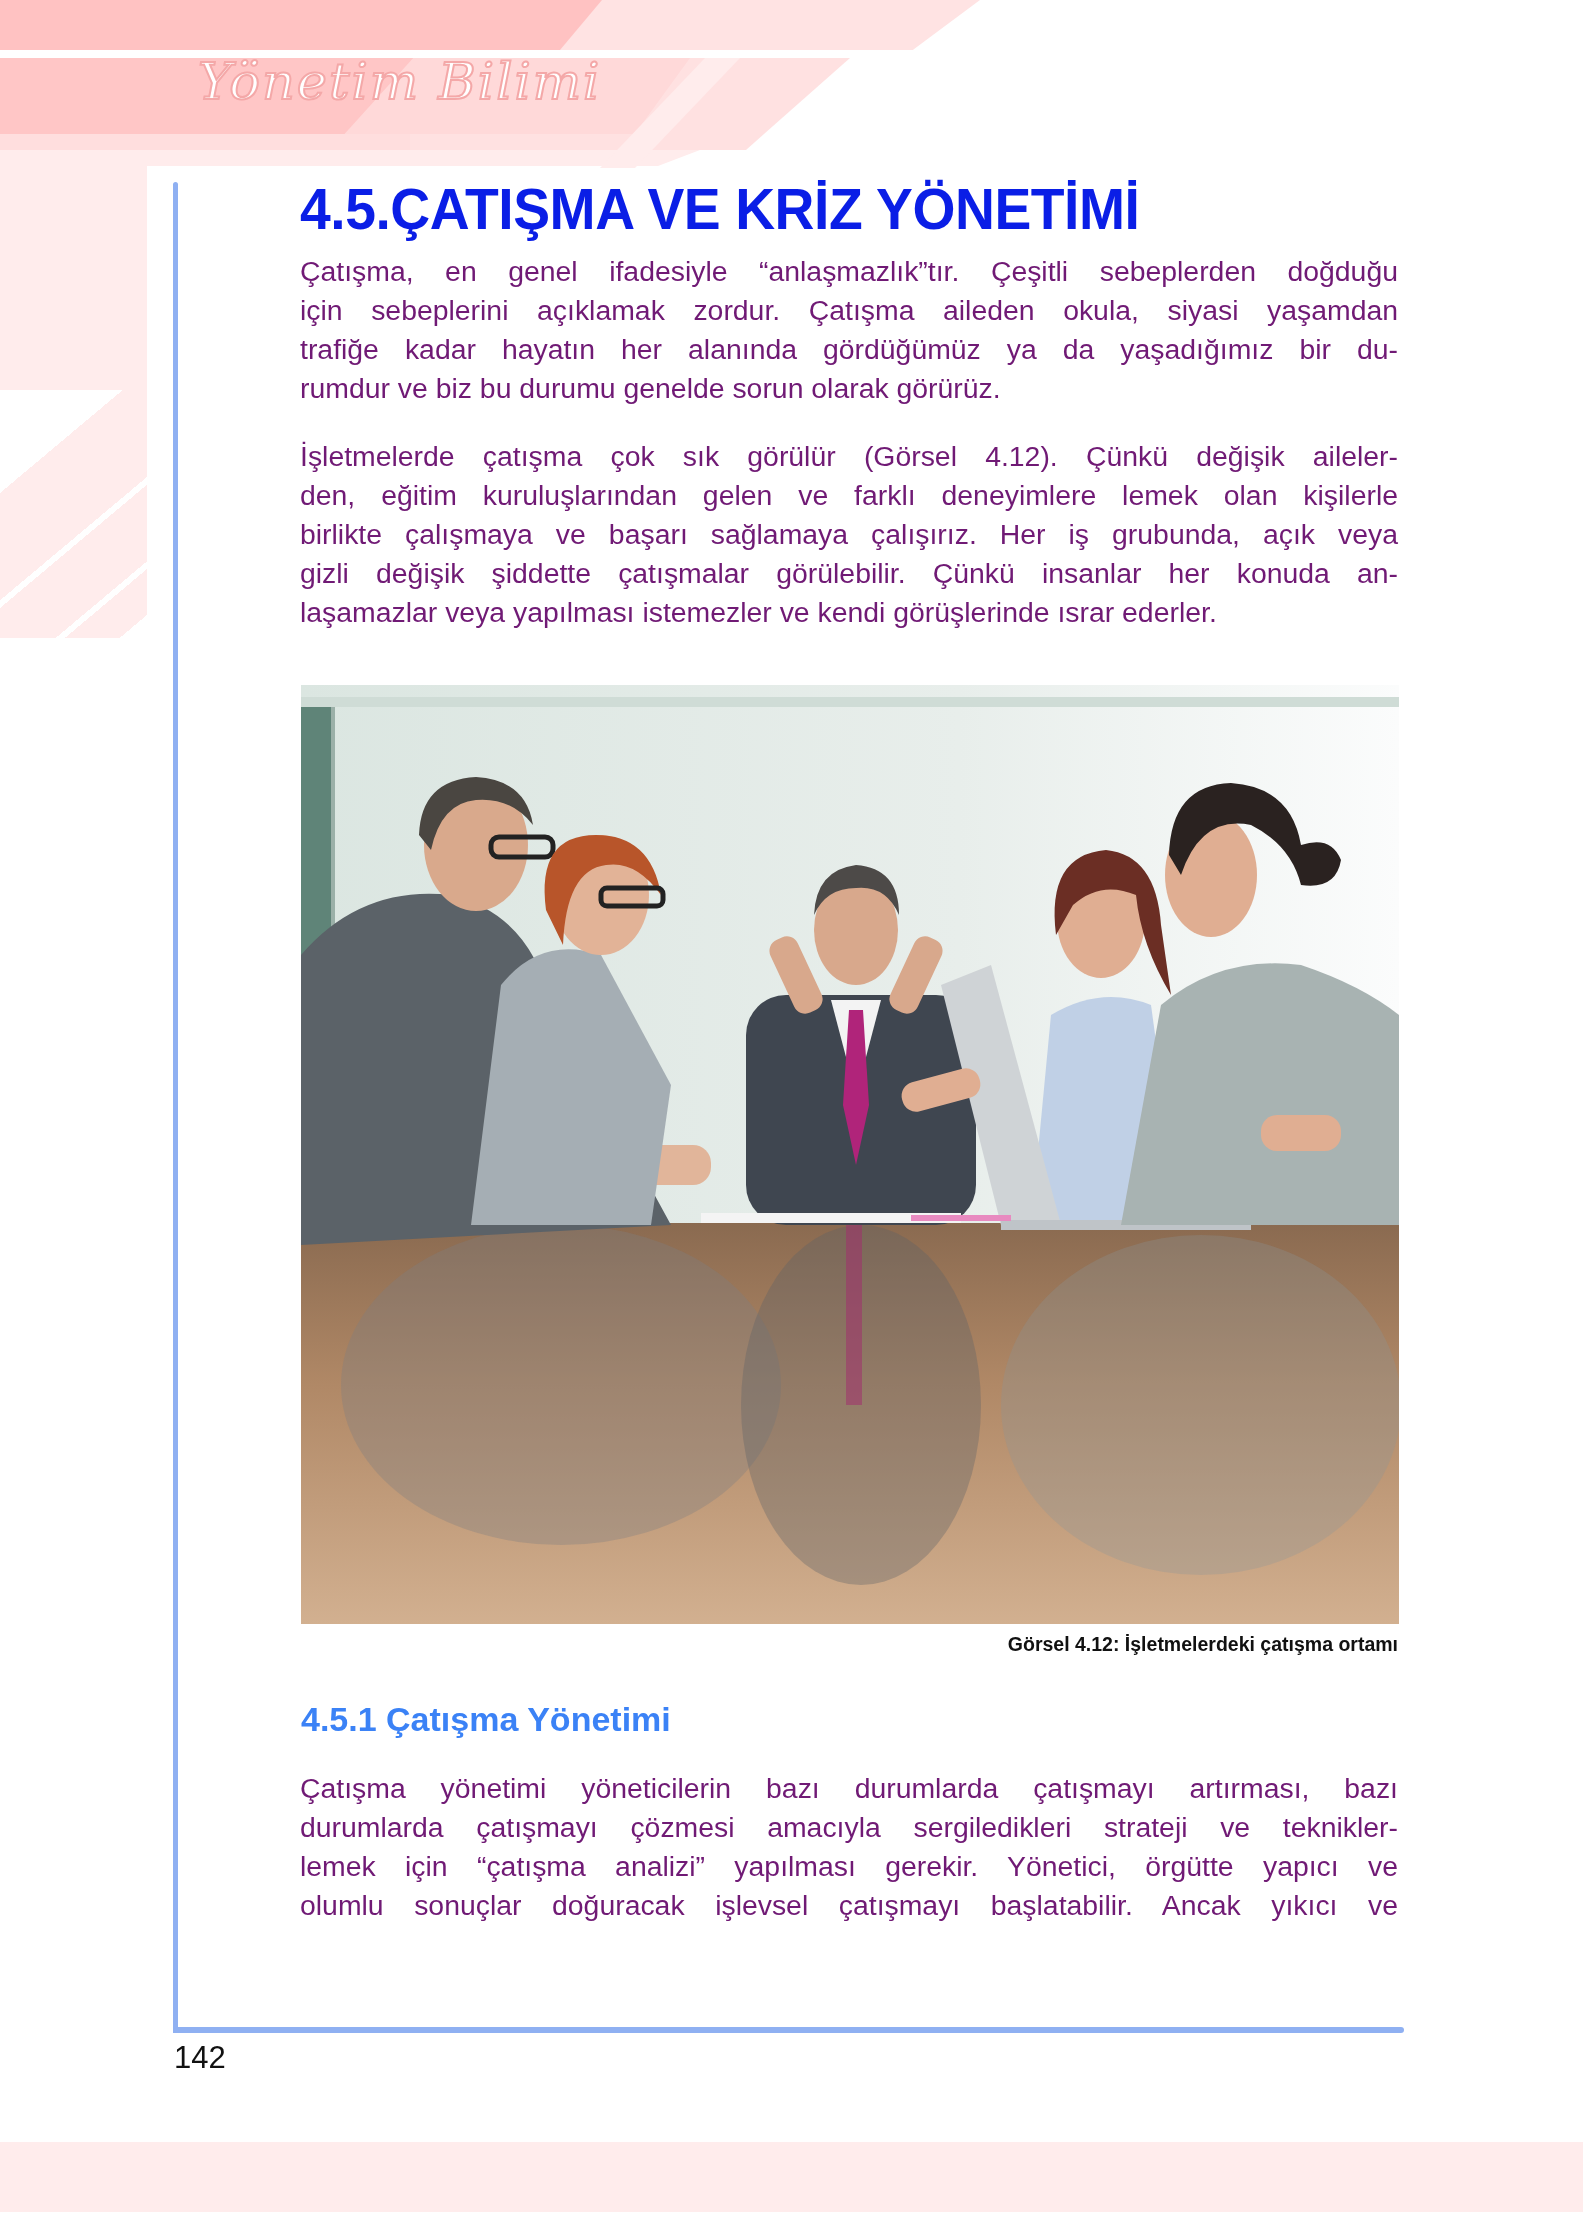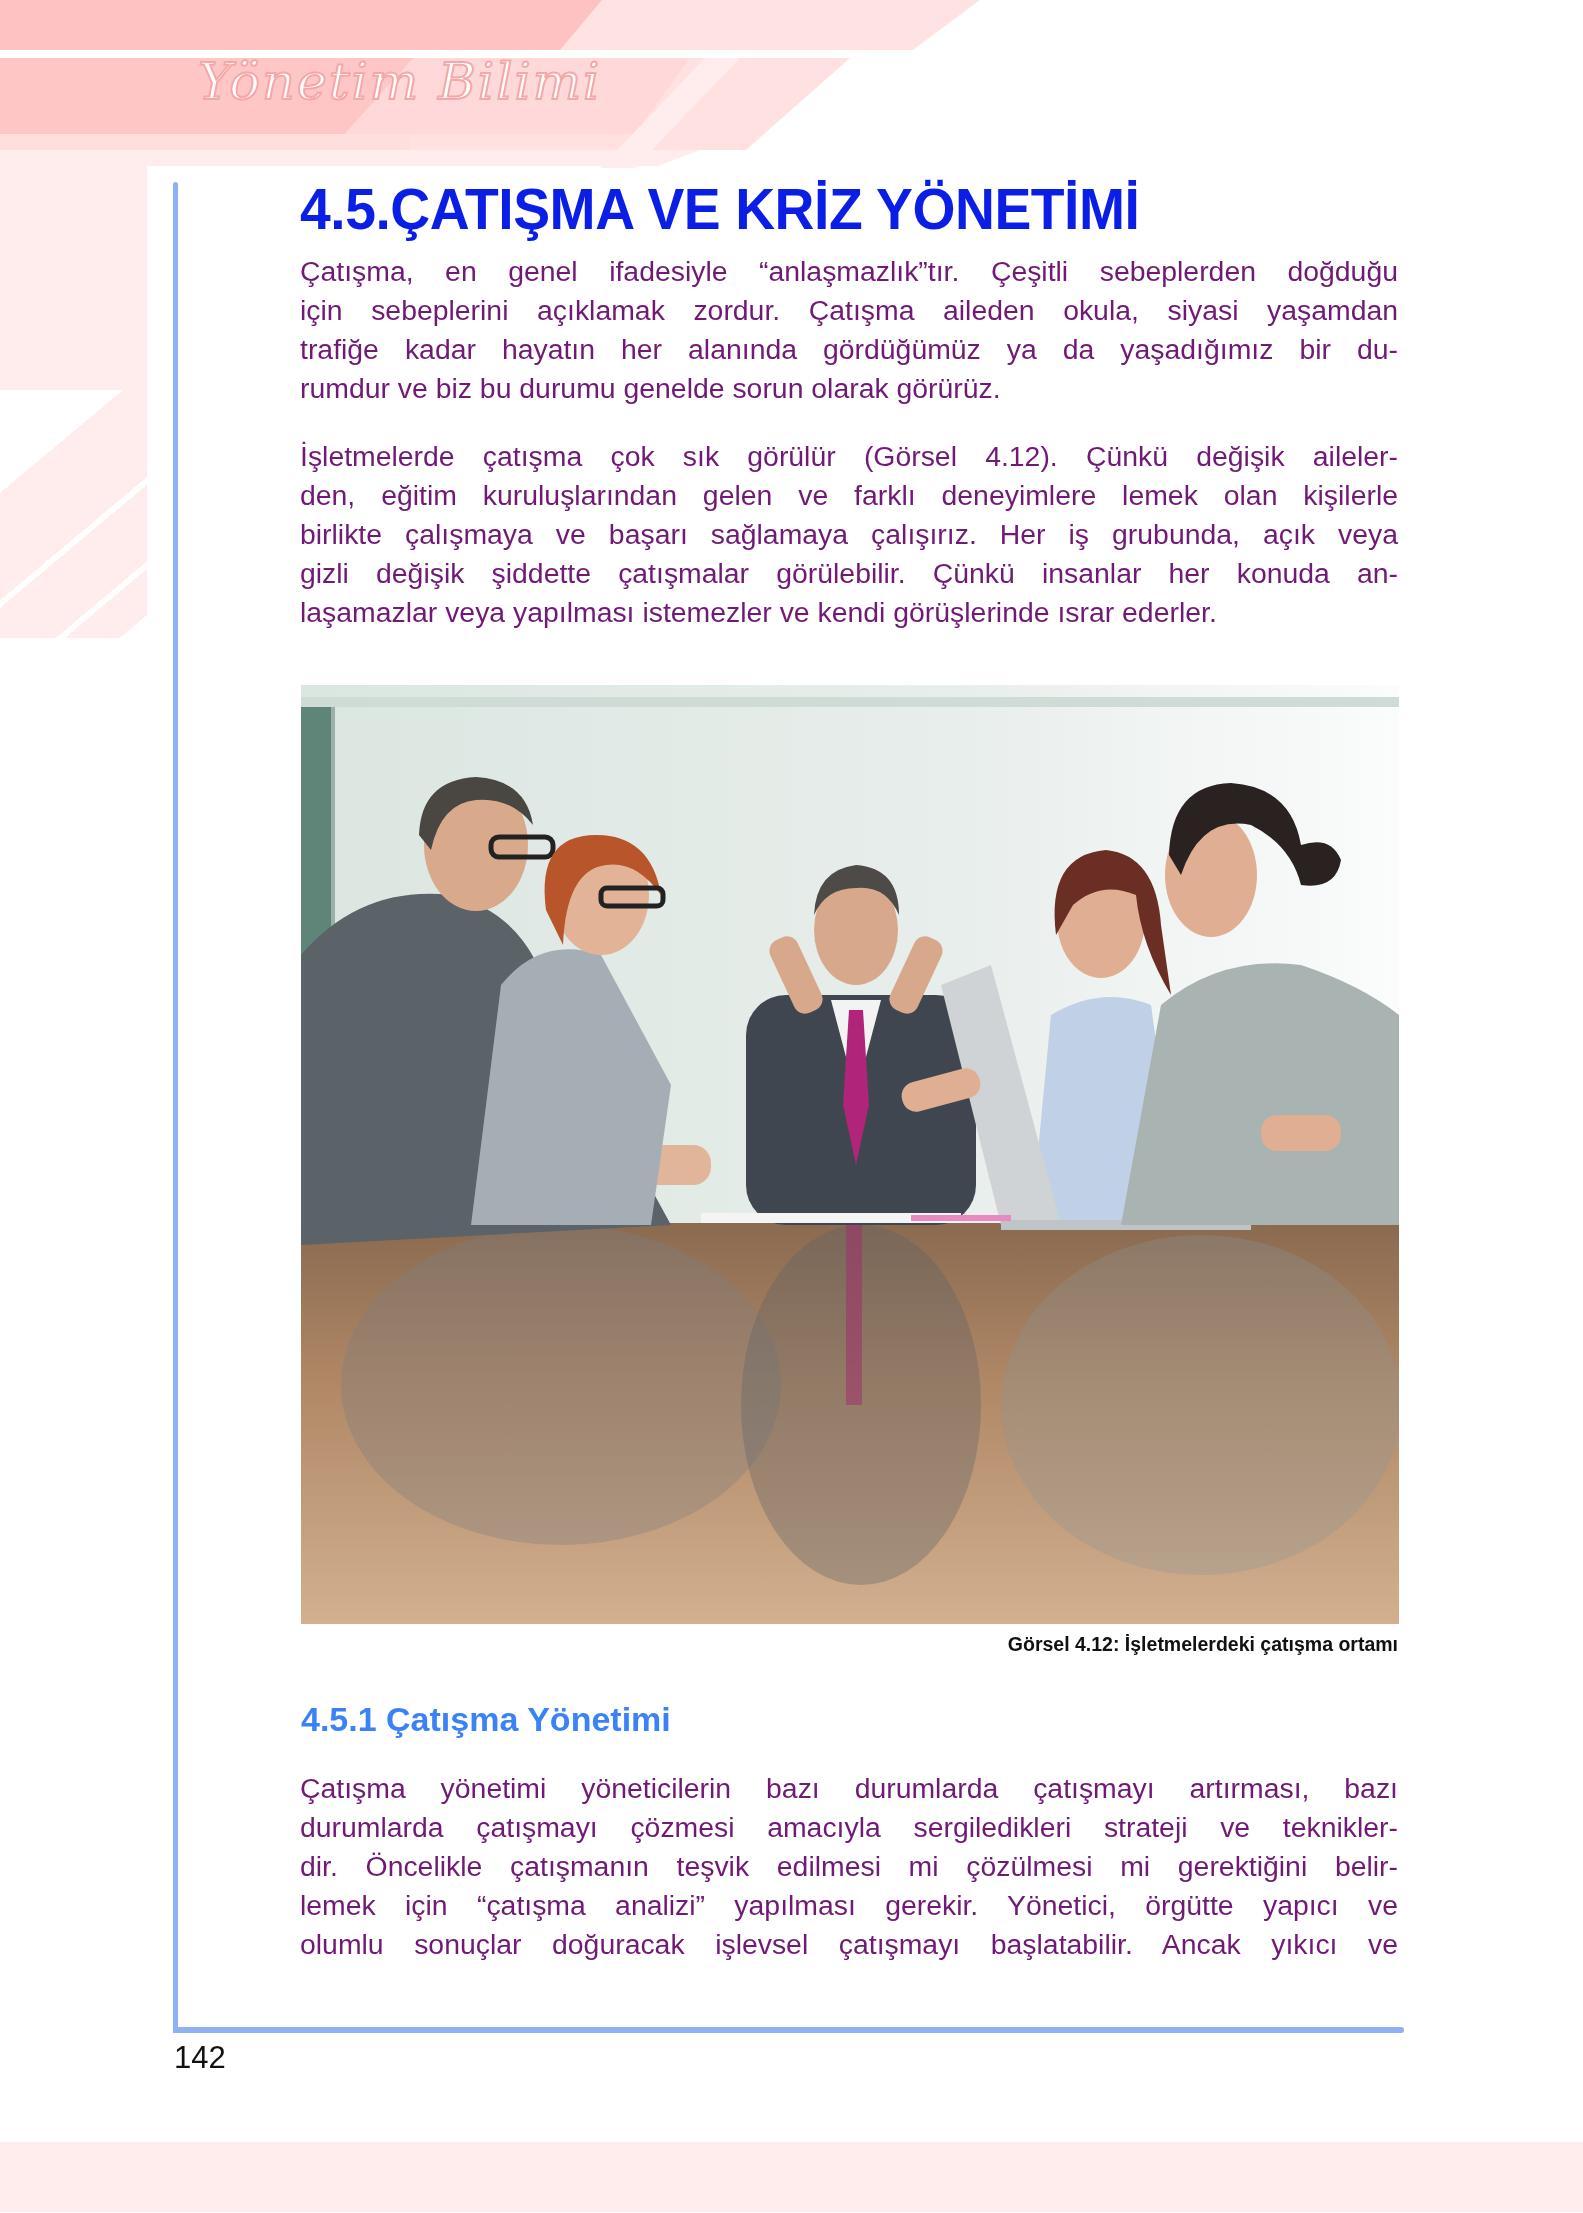--- a/index.html
+++ b/index.html
@@ -212,18 +212,17 @@
   </svg>
 </div>
 
 <div class="caption">Görsel 4.12: İşletmelerdeki çatışma ortamı</div>
 
 <h2 class="subtitle">4.5.1 Çatışma Yönetimi</h2>
 
 <div class="para p3">
   <span class="ln">Çatışma yönetimi yöneticilerin bazı durumlarda çatışmayı artırması, bazı</span>
   <span class="ln">durumlarda çatışmayı çözmesi amacıyla sergiledikleri strateji ve teknikler-</span>
-  <span class="ln">dir. Öncelikle çatışmanın teşvik edilmesi mi çözülmesi mi gerektiğini belir-</span>
   <span class="ln">lemek için “çatışma analizi” yapılması gerekir. Yönetici, örgütte yapıcı ve</span>
   <span class="ln">olumlu sonuçlar doğuracak işlevsel çatışmayı başlatabilir. Ancak yıkıcı ve</span>
 </div>
 
 <div class="page-num">142</div>
 
 </body></html>

